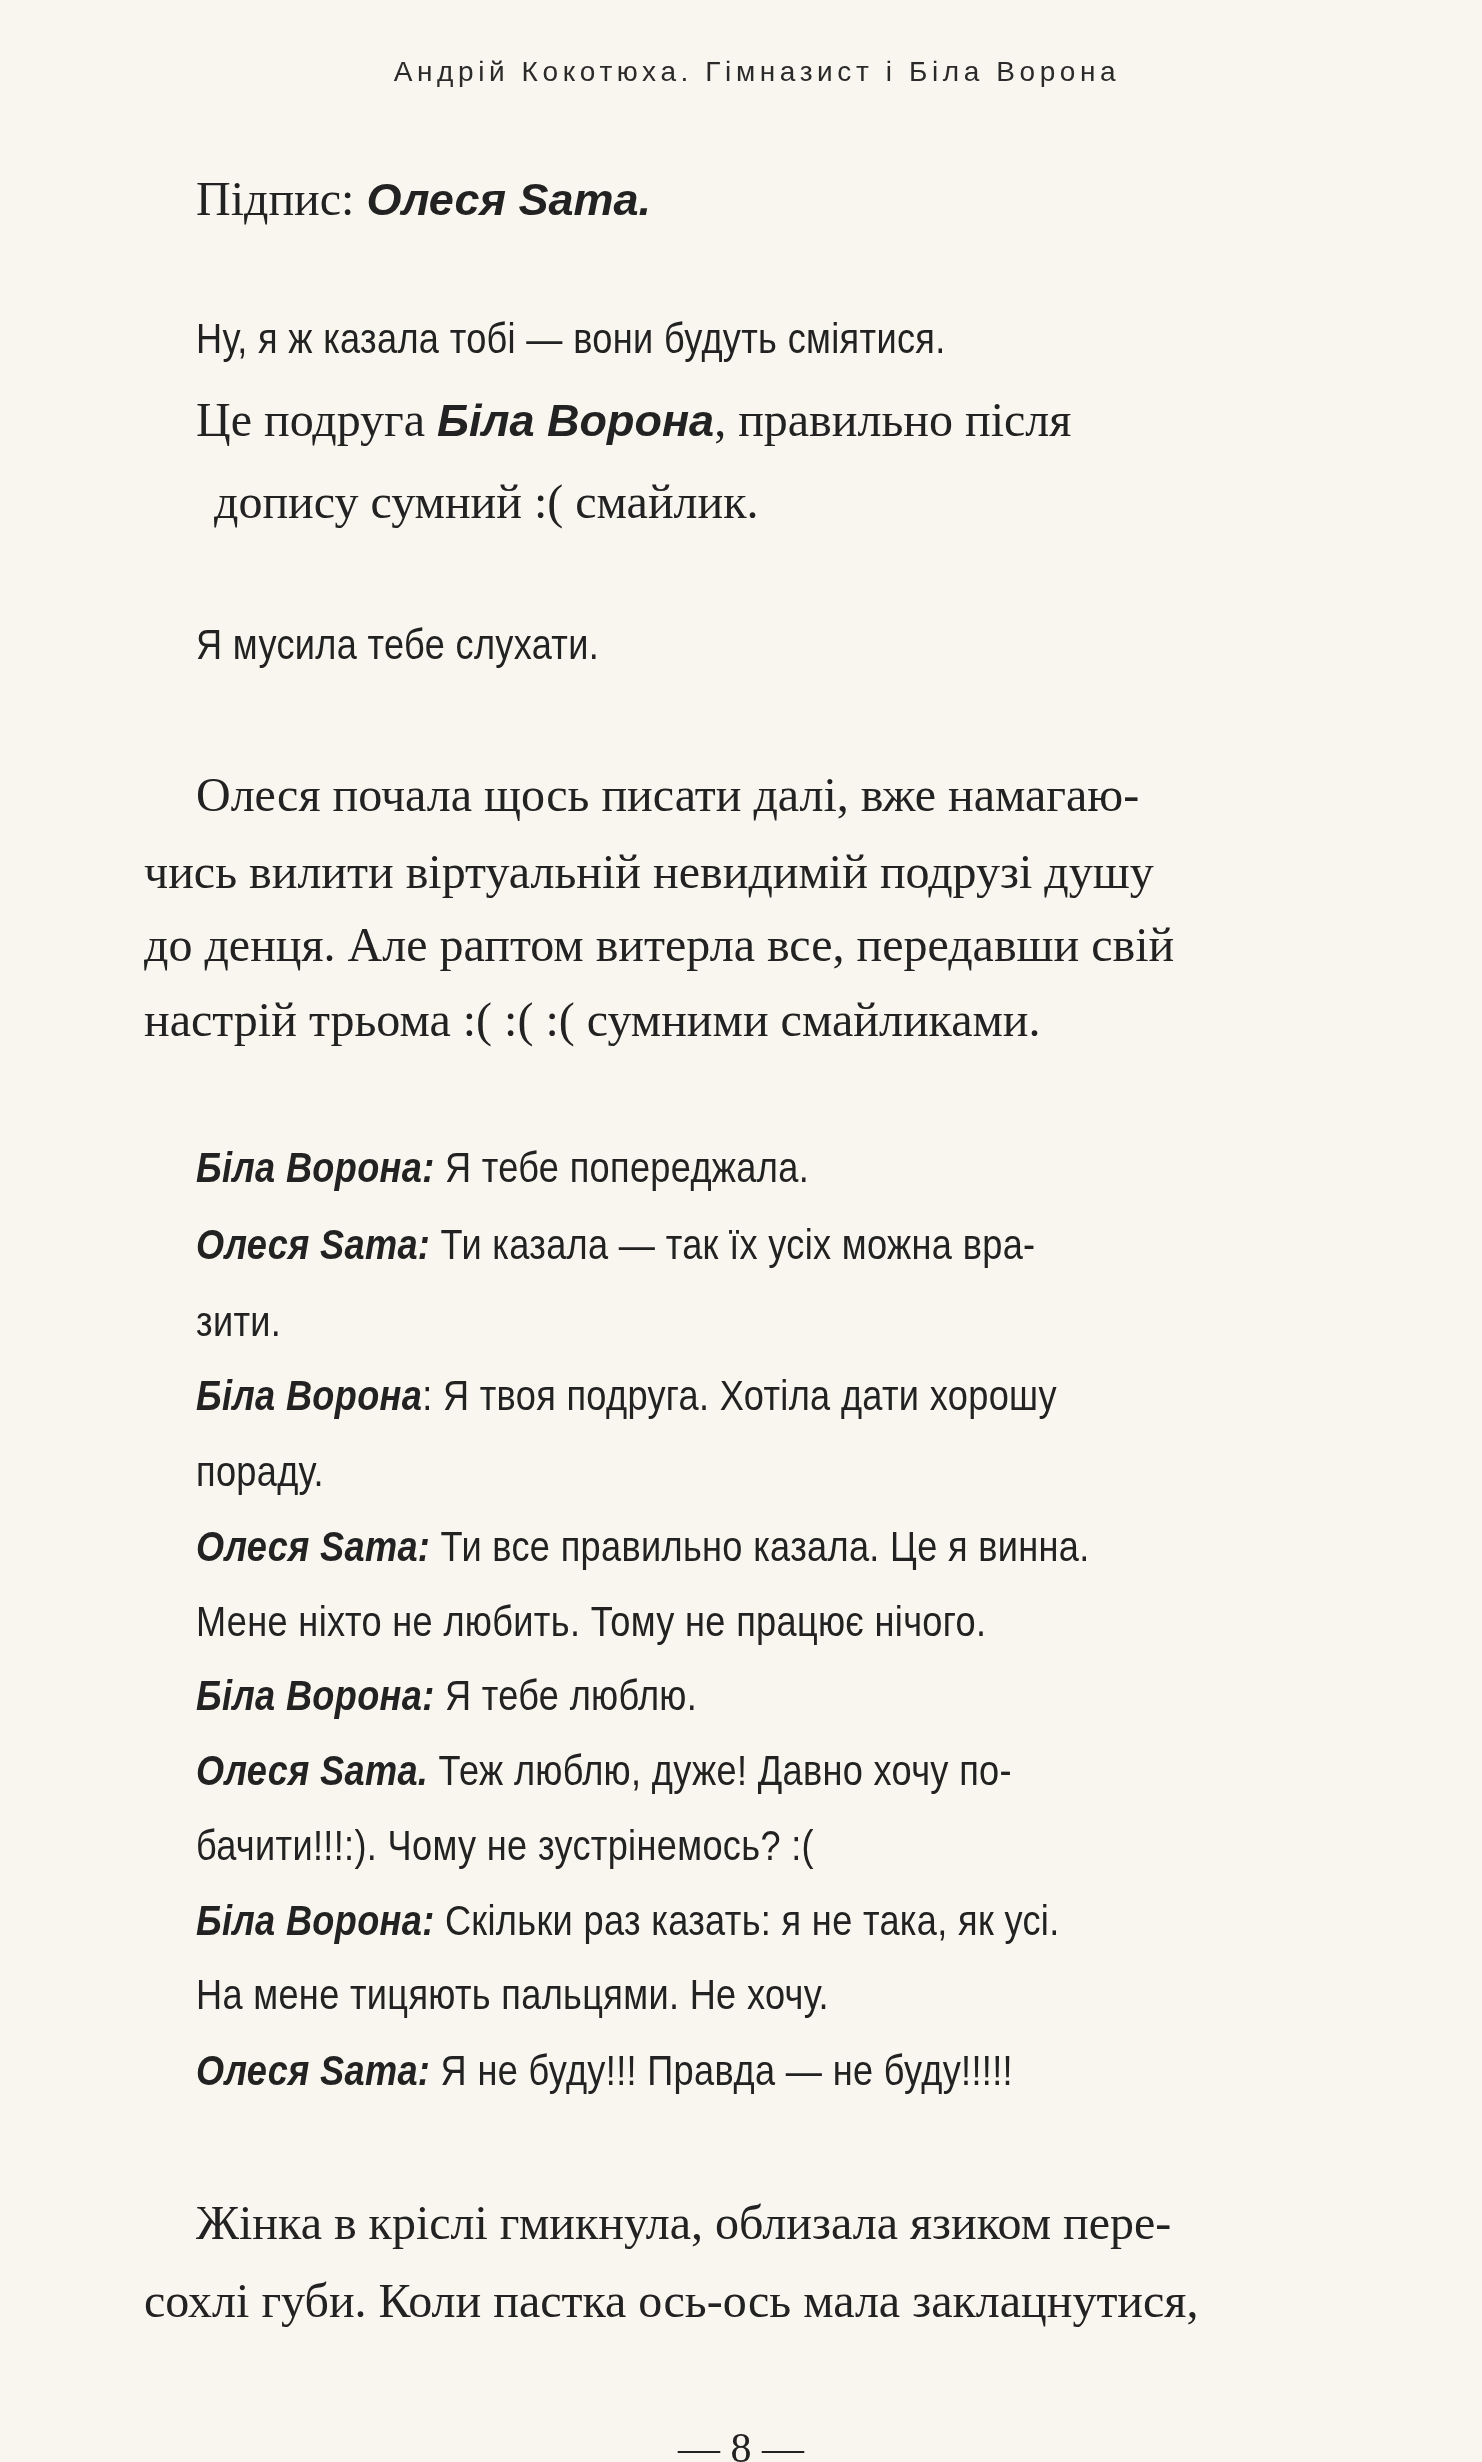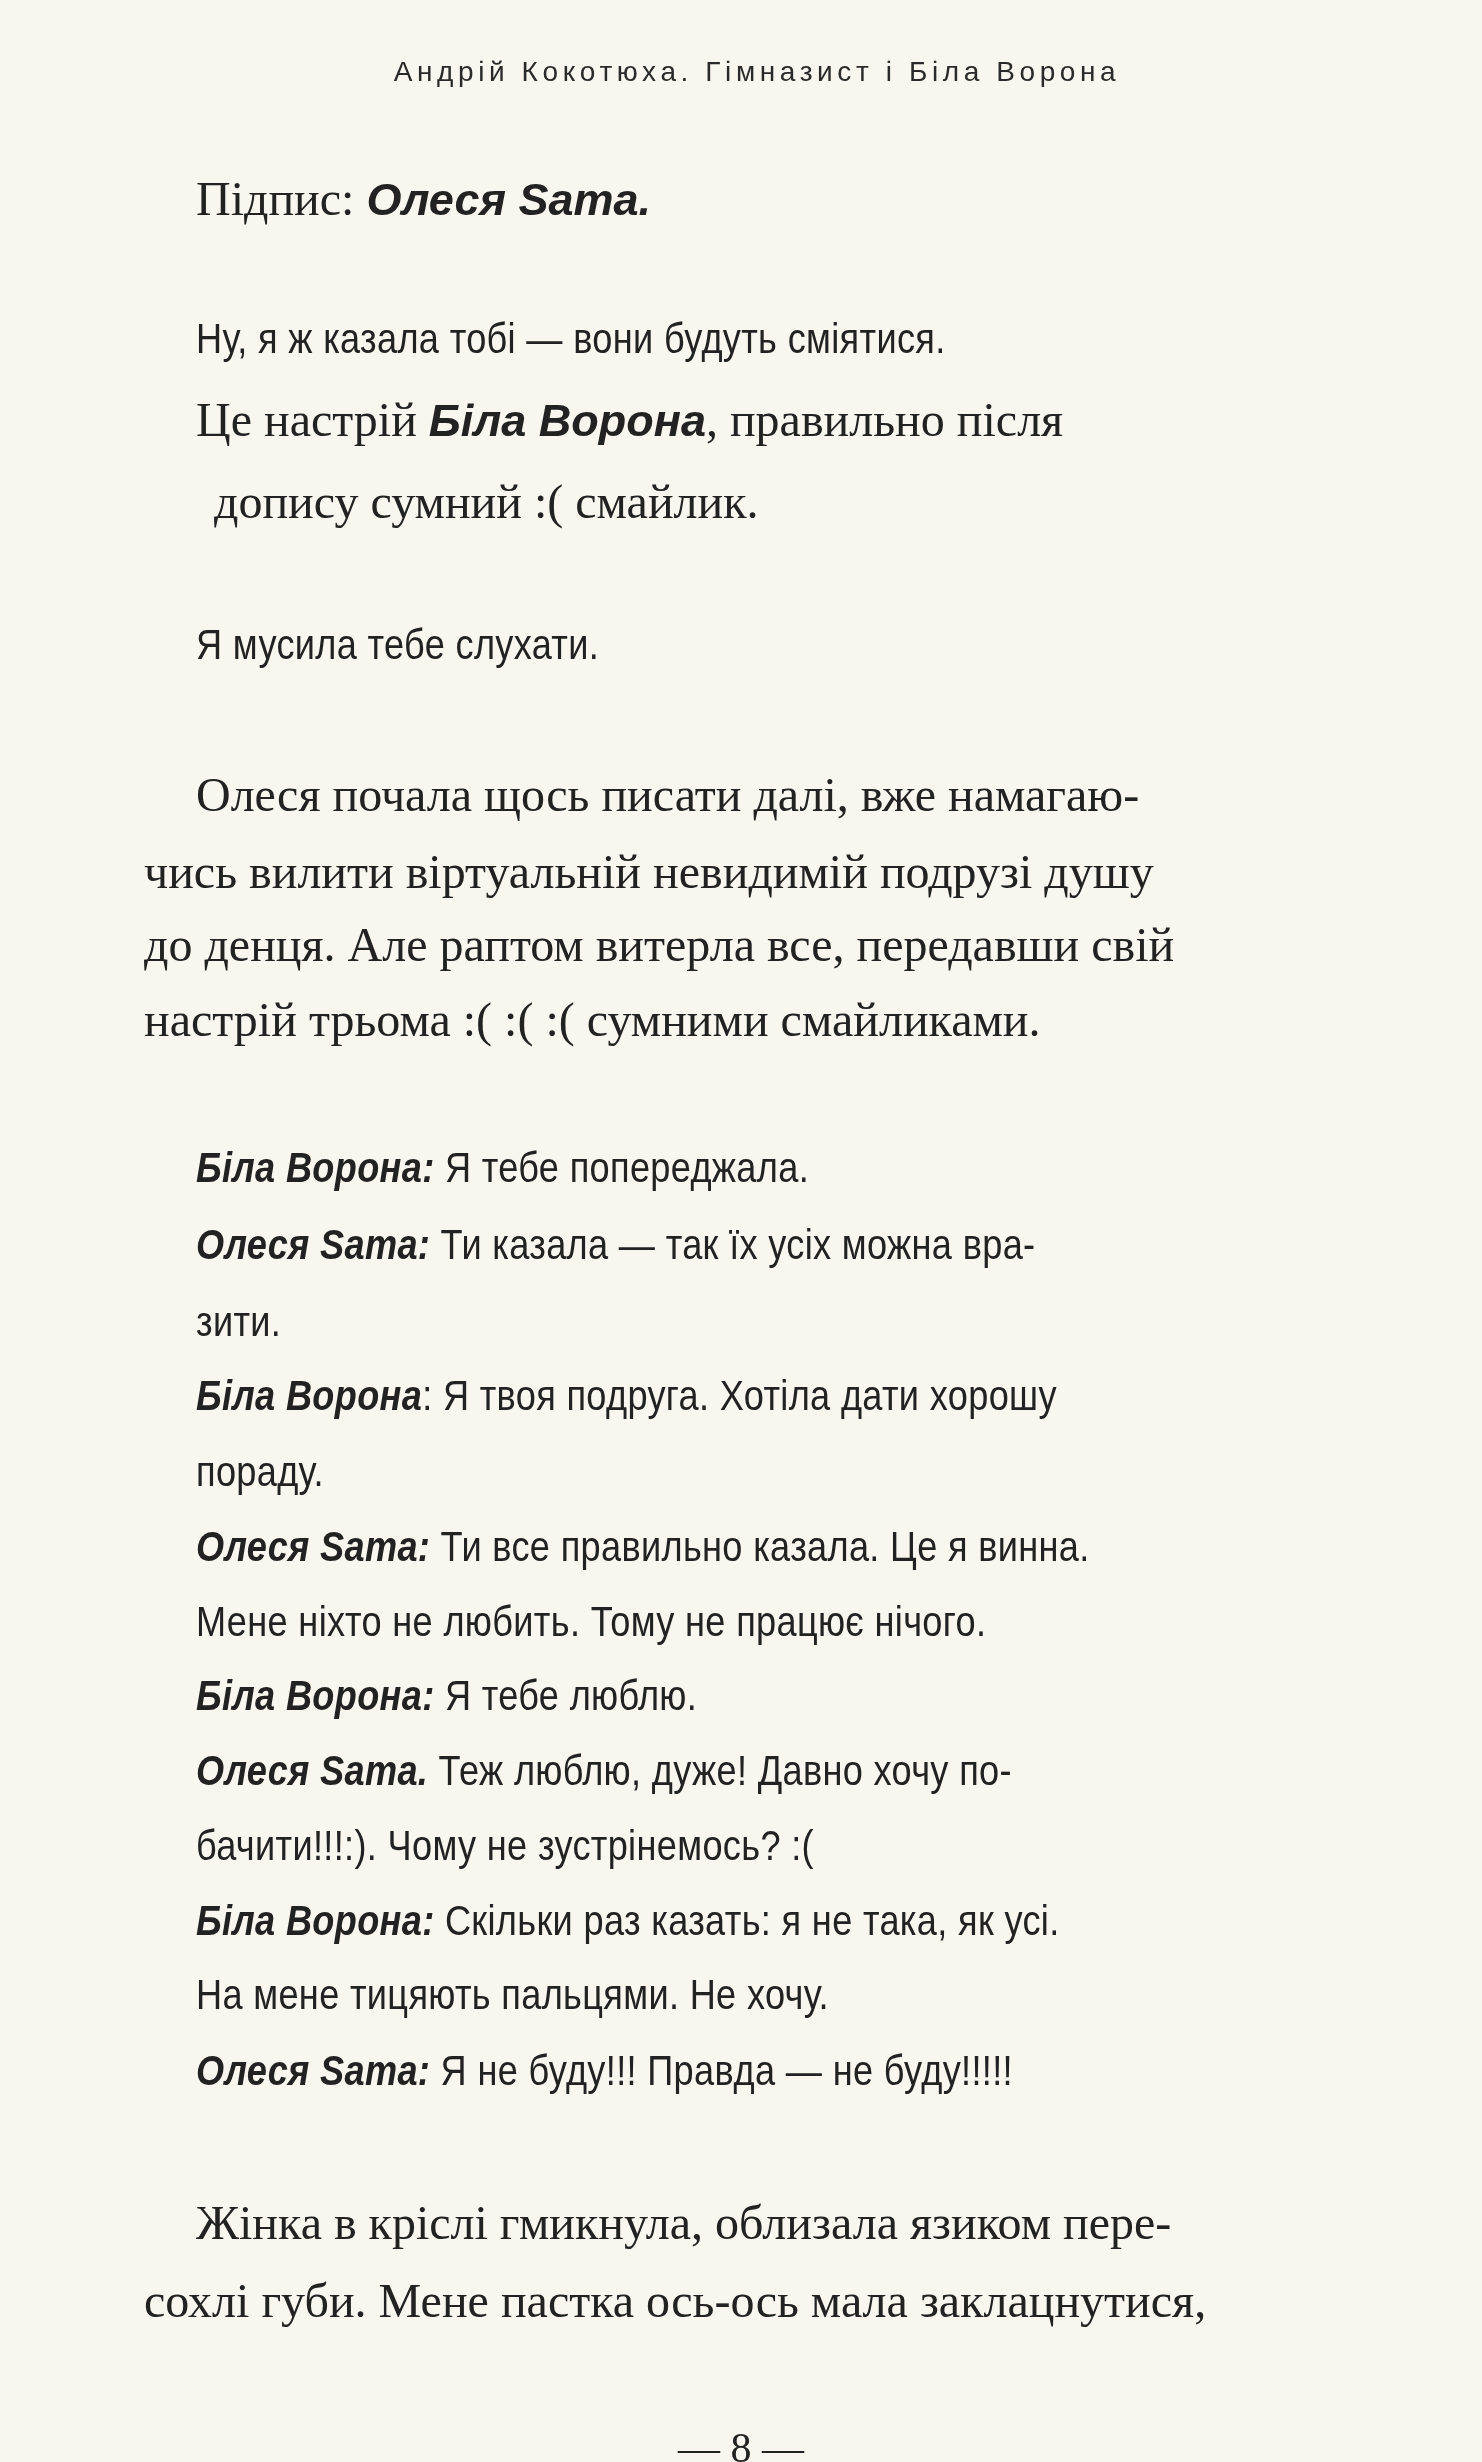--- a/index.html
+++ b/index.html
@@ -31,21 +31,21 @@
 
 <div class="header">Андрій Кокотюха. Гімназист і Біла Ворона</div>
 
 <div class="line serif" style="top:171px;">
   <span>Підпис: </span><span class="bi" style="font-size:45px;">Олеся Sama.</span>
 </div>
 
 <div class="line sans cond" style="top:315px;">Ну, я ж казала тобі — вони будуть сміятися.</div>
 
 <div class="line serif" style="top:392px;">
-  <span>Це настрій </span><span class="bi" style="font-size:45px;">Біла Ворона</span><span>, правильно після</span>
+  <span>Це подруга </span><span class="bi" style="font-size:45px;">Біла Ворона</span><span>, правильно після</span>
 </div>
 <div class="line serif" style="top:474px;margin-left:18px;">допису сумний :( смайлик.</div>
 
 <div class="line sans cond" style="top:621px;">Я мусила тебе слухати.</div>
 
 <div>
   <div class="line serif" style="top:767px;">Олеся почала щось писати далі, вже намагаю-</div>
   <div class="line serif" style="top:844px; left:144px;">чись вилити віртуальній невидимій подрузі душу</div>
   <div class="line serif" style="top:917px; left:144px;">до денця. Але раптом витерла все, передавши свій</div>
   <div class="line serif" style="top:992px; left:144px;">настрій трьома :( :( :( сумними смайликами.</div>
@@ -62,17 +62,17 @@
   <div class="line sans cond" style="top:1672px;"><span class="bi">Біла Ворона:</span><span> Я тебе люблю.</span></div>
   <div class="line sans cond" style="top:1747px;"><span class="bi">Олеся Sama.</span><span> Теж люблю, дуже! Давно хочу по-</span></div>
   <div class="line sans cond" style="top:1822px;"><span class="bi"></span><span>бачити!!!:). Чому не зустрінемось? :(</span></div>
   <div class="line sans cond" style="top:1897px;"><span class="bi">Біла Ворона:</span><span> Скільки раз казать: я не така, як усі.</span></div>
   <div class="line sans cond" style="top:1971px;"><span class="bi"></span><span>На мене тицяють пальцями. Не хочу.</span></div>
   <div class="line sans cond" style="top:2047px;"><span class="bi">Олеся Sama:</span><span> Я не буду!!! Правда — не буду!!!!!</span></div>
 </div>
 
 <div>
   <div class="line serif" style="top:2195px;">Жінка в кріслі гмикнула, облизала язиком пере-</div>
-  <div class="line serif" style="top:2273px; left:144px;">сохлі губи. Мене пастка ось-ось мала заклацнутися,</div>
+  <div class="line serif" style="top:2273px; left:144px;">сохлі губи. Коли пастка ось-ось мала заклацнутися,</div>
 </div>
 
 <div class="pagenum">— 8 —</div>
 
 
 </body></html>

